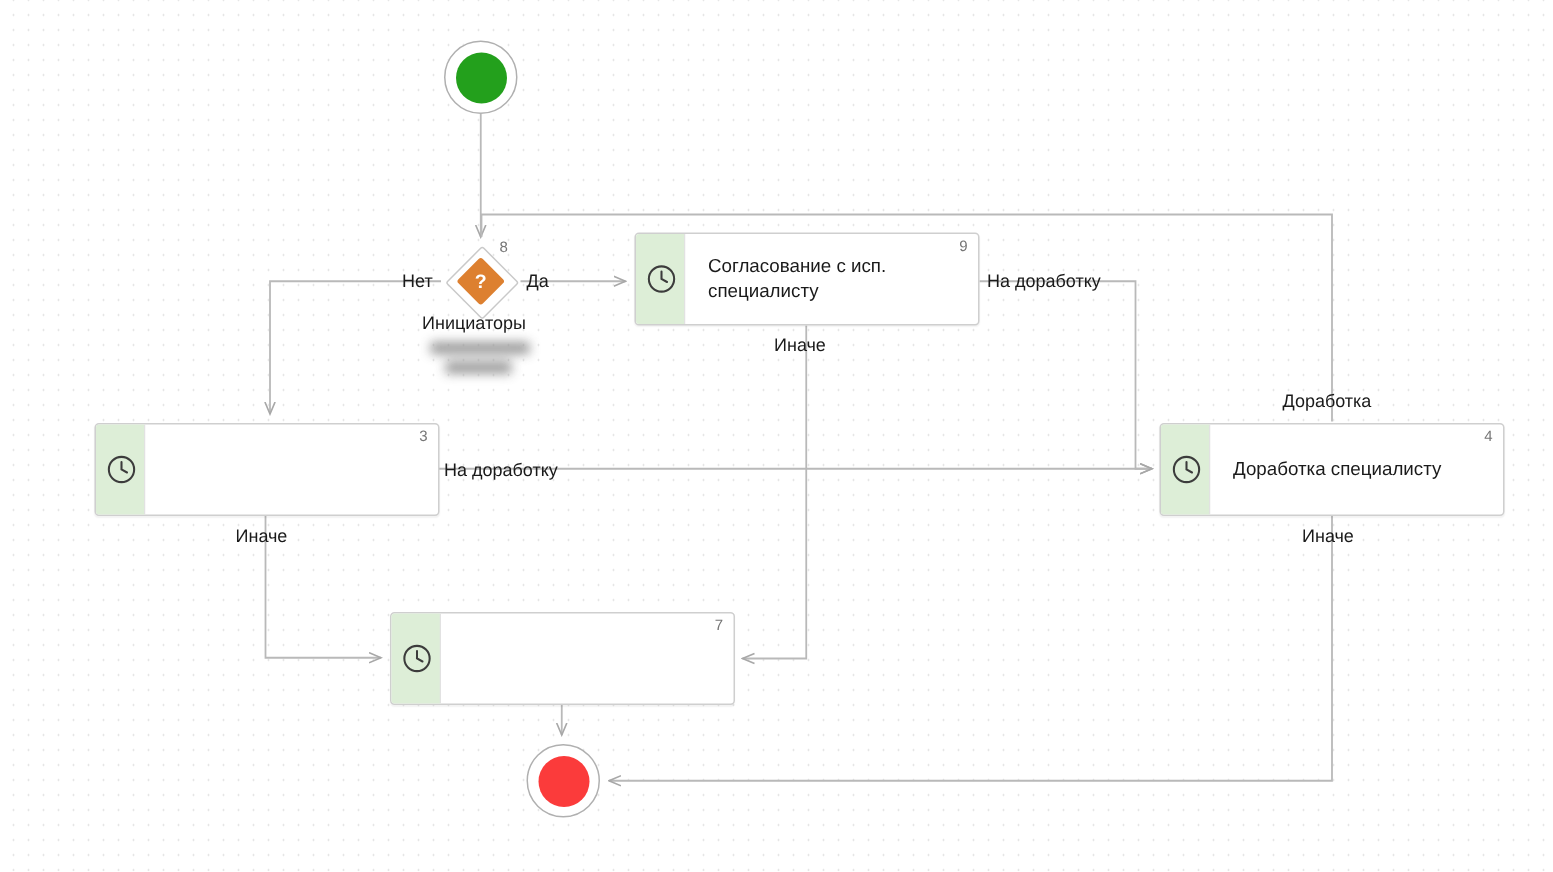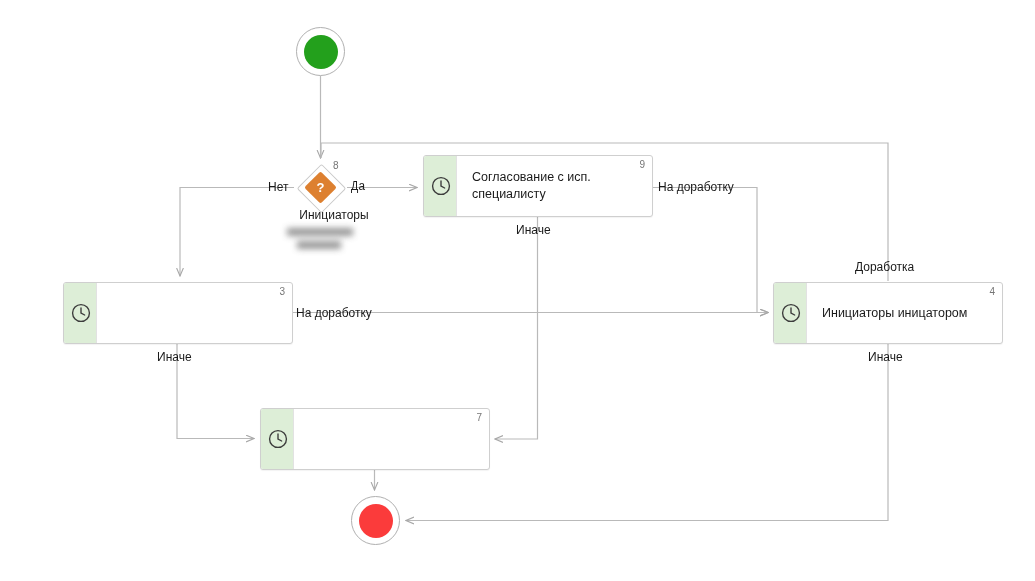--- a/index.html
+++ b/index.html
@@ -128,21 +128,21 @@
   }
   #gateway-num {
     position: absolute;
     left: 333px;
     top: 160px;
     font-size: 10px;
     color: #757575;
   }
   #gateway-title {
     position: absolute;
-    left: 282px;
+    left: 264px;
     top: 208px;
     width: 104px;
     text-align: center;
     font-size: 12px;
     color: #1a1a1a;
   }
   
   #gateway-redacted {
     position: absolute;
     left: 285px;
@@ -242,39 +242,39 @@
     <div class="num">3</div>
   </div>
 
   <div class="task" id="task4" style="left:773px; top:282px; width:230px; height:62px;">
     <div class="accent"></div>
     <svg class="glyph" viewBox="0 0 24 24">
       <circle cx="12" cy="12" r="9.2" fill="none" stroke="#3c3c3c" stroke-width="1.5"></circle>
       <path d="M12 6.6 L12 12 L16 14.2" fill="none" stroke="#3c3c3c" stroke-width="1.5" stroke-linecap="round"></path>
     </svg>
     <div class="num">4</div>
-    <div class="label">Инициаторы иницатором</div>
+    <div class="label">Доработка специалисту</div>
   </div>
 
   <div class="task" id="task7" style="left:260px; top:408px; width:230px; height:62px;">
     <div class="accent"></div>
     <svg class="glyph" viewBox="0 0 24 24">
       <circle cx="12" cy="12" r="9.2" fill="none" stroke="#3c3c3c" stroke-width="1.5"></circle>
       <path d="M12 6.6 L12 12 L16 14.2" fill="none" stroke="#3c3c3c" stroke-width="1.5" stroke-linecap="round"></path>
     </svg>
     <div class="num">7</div>
   </div>
 
   <div id="end-event" class="event">
     <div class="dot"></div>
   </div>
 
   <div class="edge-label" style="left:268px; top:180px;">Нет</div>
 
-  <div class="edge-label" style="left:351px; top:180px;font-family:Liberation Mono, monospace;">Да</div>
+  <div class="edge-label" style="left:351px; top:180px;">Да</div>
 
   <div class="edge-label" style="left:658px; top:180px;">На доработку</div>
 
   <div class="edge-label" style="left:516px; top:223px;">Иначе</div>
 
   <div class="edge-label" style="left:855px; top:260px;">Доработка</div>
 
   <div class="edge-label" style="left:296px; top:306px;">На доработку</div>
 
   <div class="edge-label" style="left:157px; top:350px;">Иначе</div>

